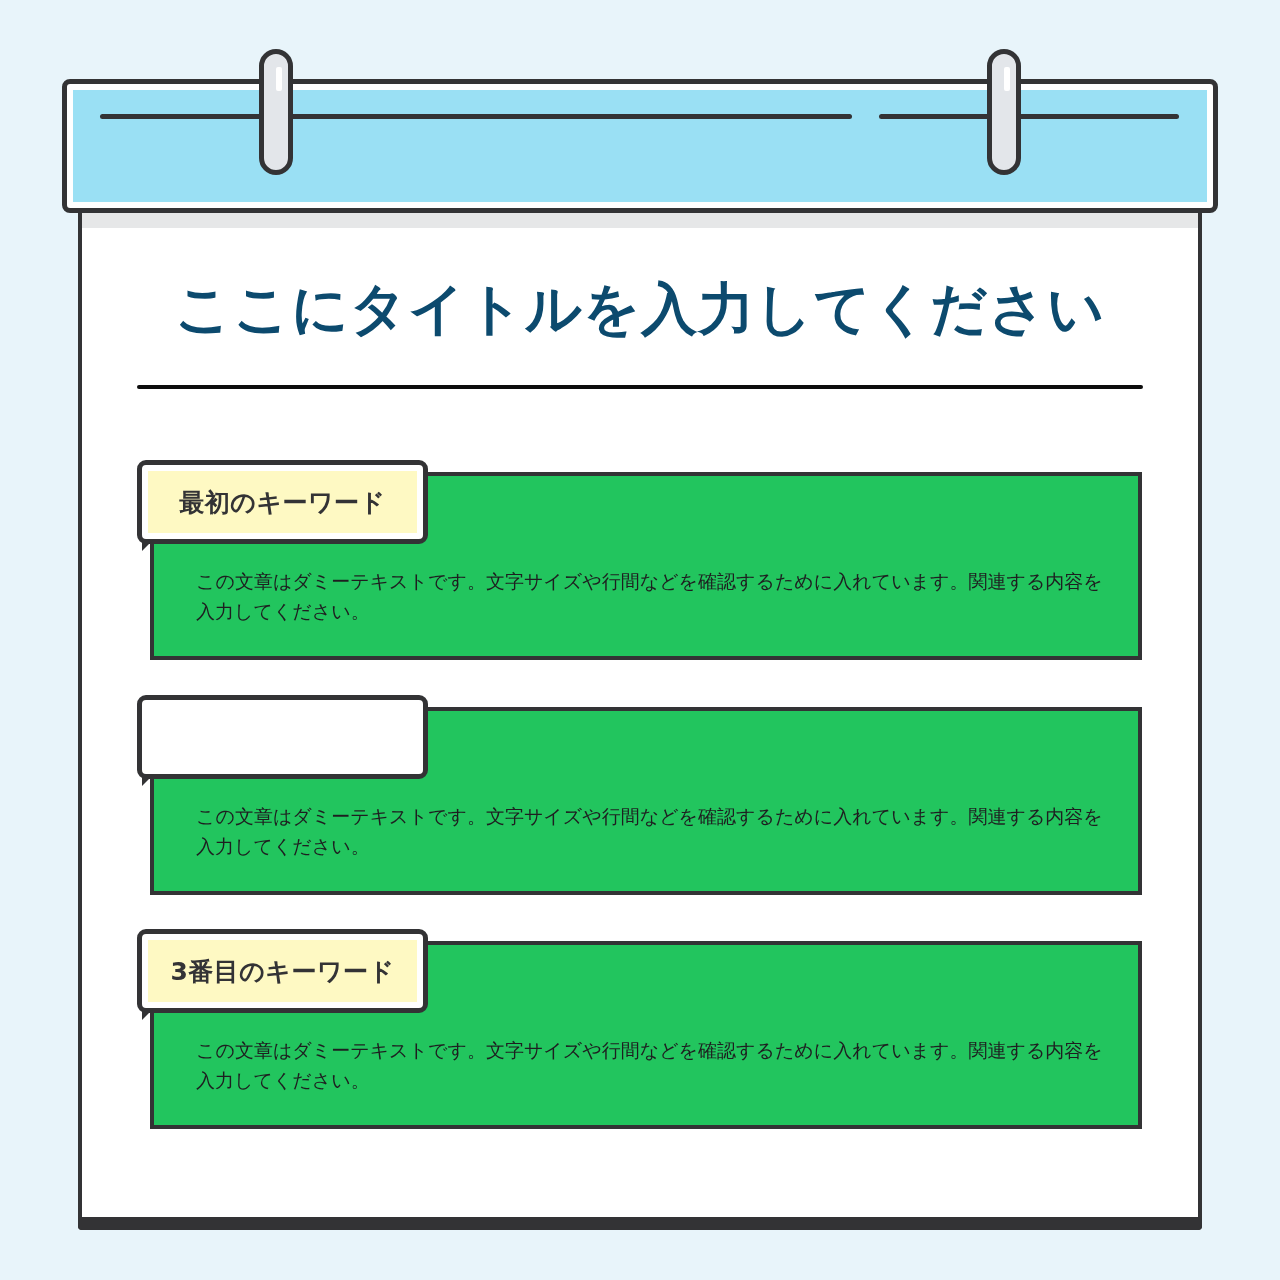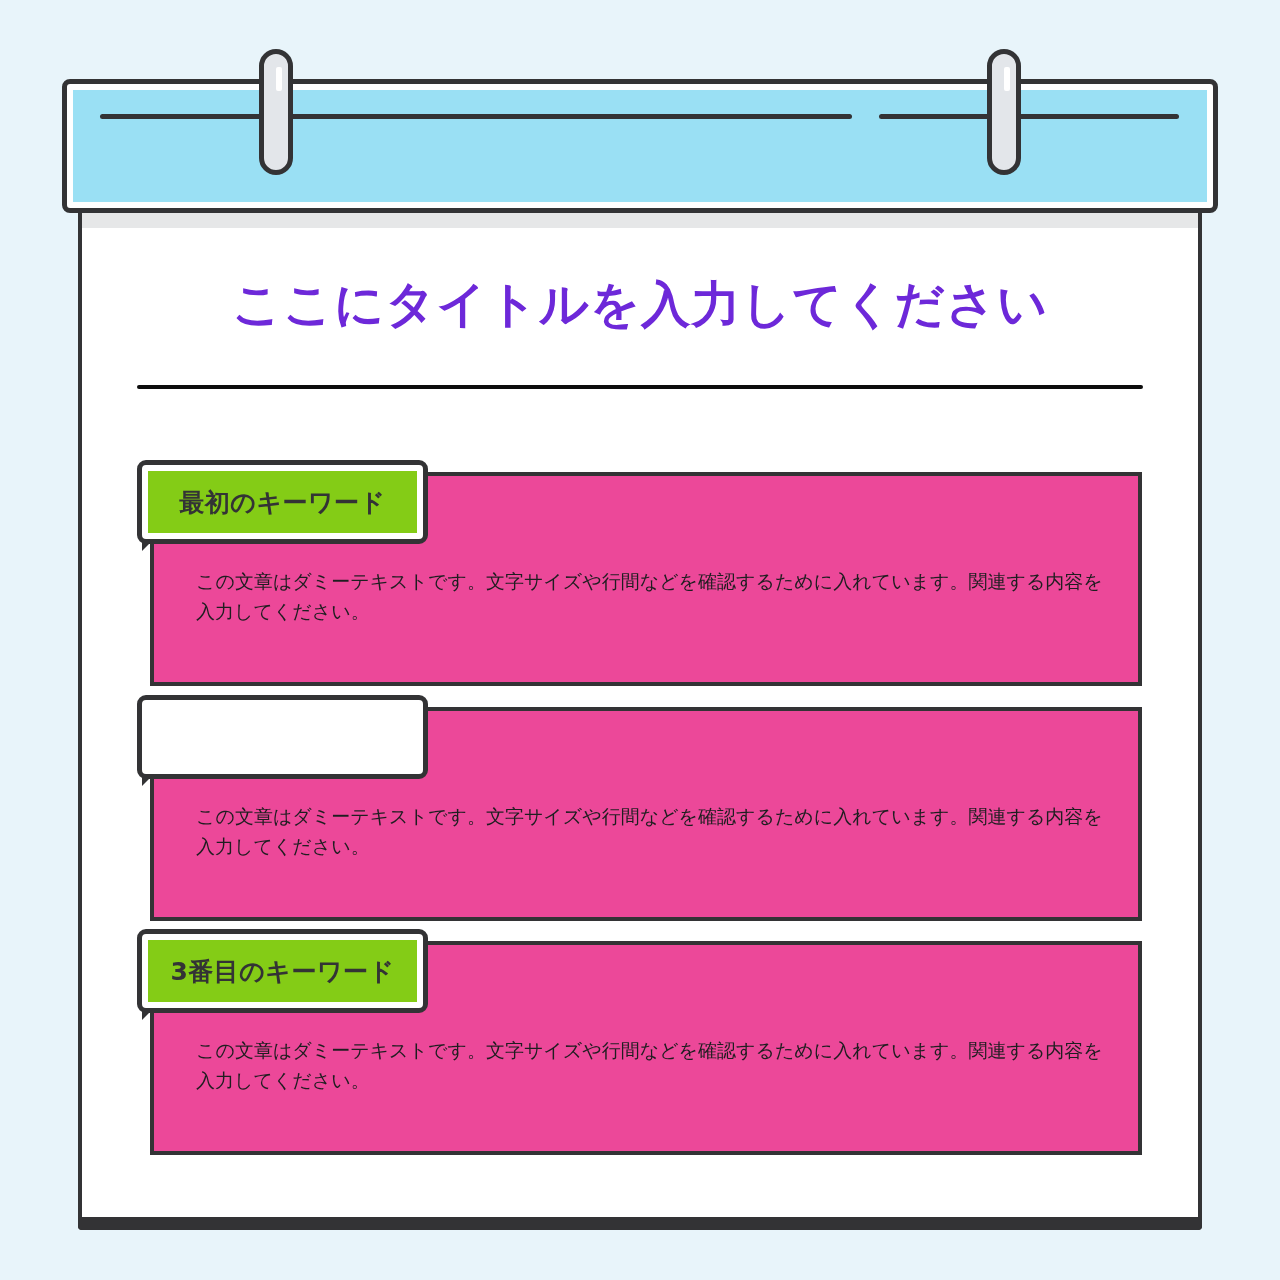--- a/index.html
+++ b/index.html
@@ -46,44 +46,44 @@
       border-radius: 20px;
     }
     .clip::after {
       content: ""; position: absolute; left: 12px; top: 13px; width: 6px; height: 24px;
       background: #ffffff; border-radius: 2px;
     }
     .clip.c1 { left: 259px; }
     .clip.c2 { left: 987px; }
     .title {
       position: absolute; left: 82px; top: 272px; width: 1116px;
-      text-align: center; font-size: 49px; font-weight: bold; letter-spacing: 1px;
-      color: #6d28d9; white-space: nowrap;
+      text-align: center; font-size: 56px; font-weight: bold; letter-spacing: 1px;
+      color: #0c4a6e; white-space: nowrap;
     }
     .title-rule {
       position: absolute; left: 137px; top: 385px; width: 1006px; height: 4px;
       background: #0d0d0d; border-radius: 2px;
     }
     .card {
-      position: absolute; left: 150px; width: 992px; height: 214px;
-      box-sizing: border-box; background: #ec4899;
+      position: absolute; left: 150px; width: 992px; height: 188px;
+      box-sizing: border-box; background: #22c55e;
       border: 4px solid #333335;
     }
     .card .body {
       position: absolute; left: 42px; top: 90px; width: 920px;
       font-size: 19px; line-height: 30px; color: #1e1e20;
     }
     .tag {
       position: absolute; left: 137px; width: 291px; height: 84px;
       box-sizing: border-box; background: #ffffff;
       border: 5px solid #333335; border-radius: 9px;
     }
     .tag-fill {
       position: absolute; left: 6px; top: 6px; right: 6px; bottom: 6px;
-      background: #84cc16;
+      background: #fef9c3;
       display: flex; align-items: center; justify-content: center;
     }
     .tag-label {
       font-size: 25px; font-weight: bold; color: #333335; letter-spacing: 0.5px; white-space: nowrap;
     }
     .tag-tail {
       position: absolute; left: 0px; top: 74px; width: 0; height: 0;
       border-left: 12px solid #333335; border-bottom: 12px solid transparent;
     }
   </style>

